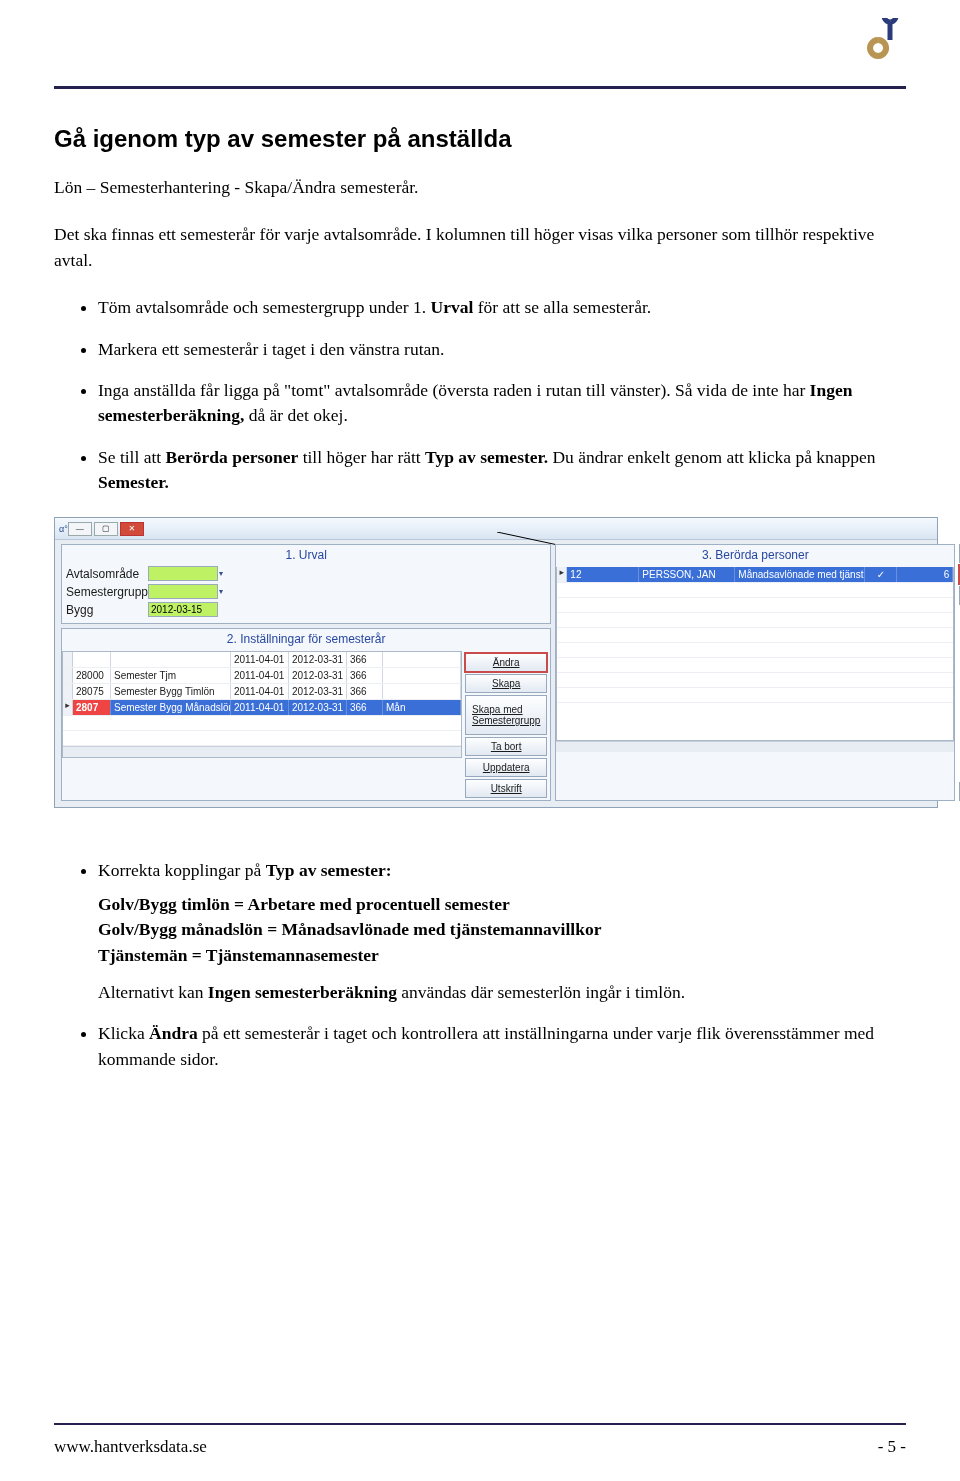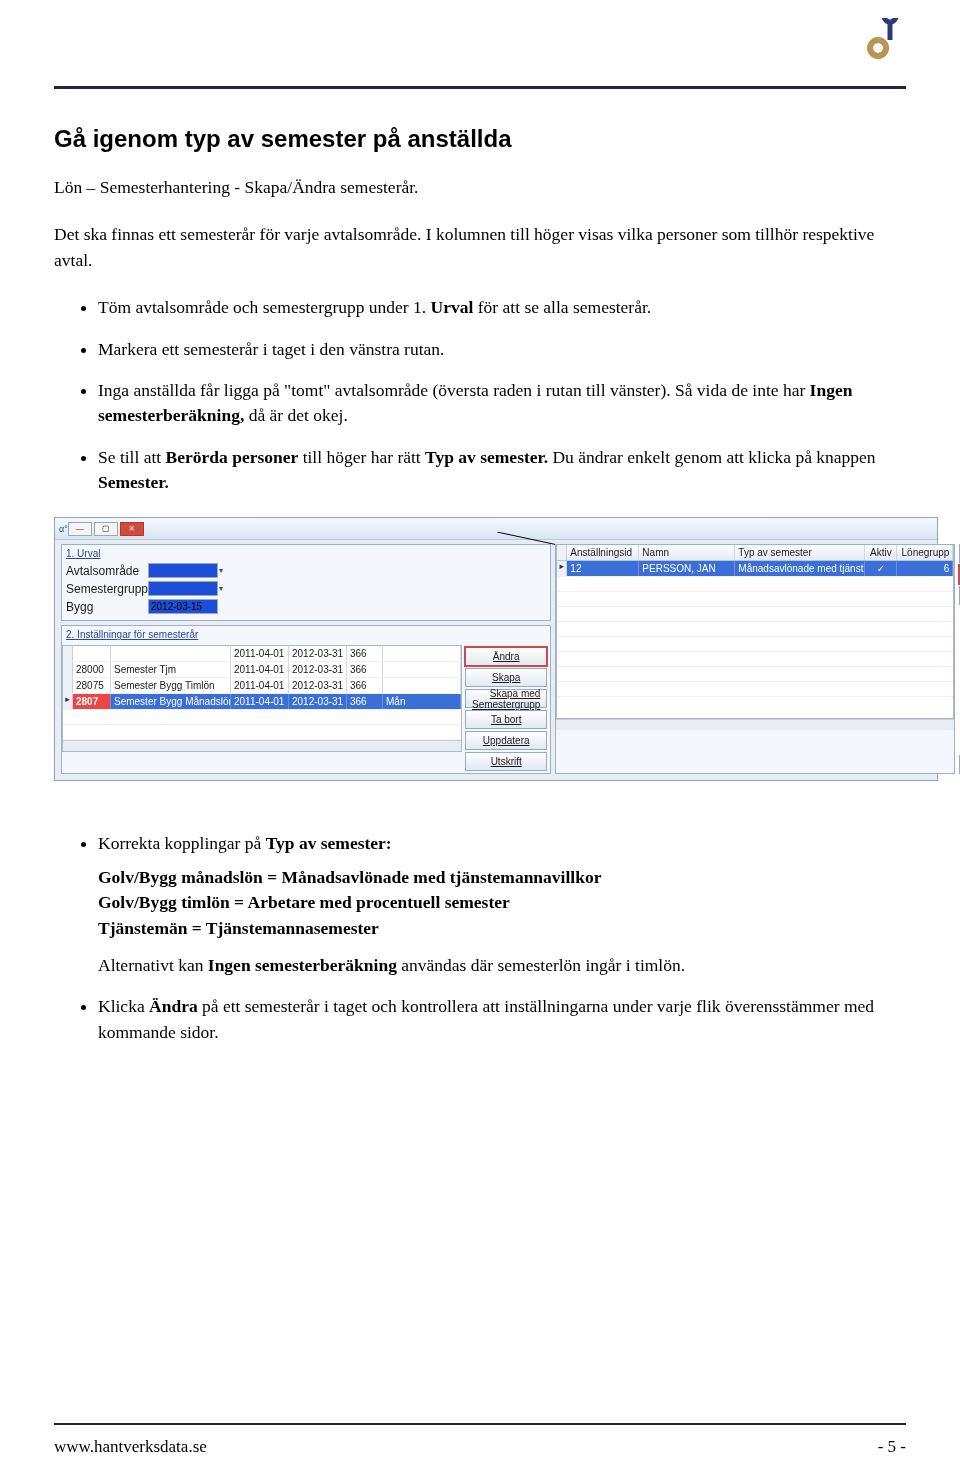--- a/index.html
+++ b/index.html
@@ -51,25 +51,25 @@
   .win-titlebar .ttl { flex: 1; padding-left: 4px; font-size: 11px; }
   .win-ctrls { display: flex; gap: 2px; }
   .wbtn { width: 24px; height: 14px; border: 1px solid #9aa; background: #f3f5f8;
           display: flex; align-items: center; justify-content: center; font-size: 8px; }
   .wbtn.close { background: #d24a3a; color: #fff; border-color: #b33; }
   .win-body { display: flex; padding: 4px 6px 6px 6px; gap: 4px; background: #e8edf4; }
   .pane-left { flex: 0 0 422px; display: flex; flex-direction: column; gap: 4px; }
   .pane-right { flex: 1; display: flex; gap: 4px; }
 
   .group { border: 1px solid #9fb0c4; background: #f4f7fb; padding: 3px 4px 4px 4px; position: relative; }
-  .group-title { color: #2747a0; font-size: 10px; text-decoration: underline; margin-bottom: 3px; }
+  .group-title { color: #2747a0; font-size: 12px; margin-bottom: 3px; text-align: center; }
 
   .frm-row { display: flex; align-items: center; height: 17px; margin-bottom: 1px; }
   .frm-row label { width: 82px; font-size: 12px; }
-  .fld { height: 15px; background: #1d4ed8; border: 1px solid #9ab; width: 80px; font-size: 10px; padding: 0 2px; }
+  .fld { height: 15px; background: #bef264; border: 1px solid #9ab; width: 80px; font-size: 10px; padding: 0 2px; }
   .fld.sm { width: 70px; }
   .chev { font-size: 8px; margin-left: 1px; color: #33518b; }
 
   .grid { border: 1px solid #aab8c9; background: #fff; font-size: 10px; }
   .grid-head, .grid-row { display: flex; }
   .grid-head { background: linear-gradient(#fbfdff,#e3ebf4); border-bottom: 1px solid #b8c5d4; }
   .gc { padding: 2px 3px; border-right: 1px solid #d0d8e2; white-space: nowrap; overflow: hidden; }
   .grid-row { border-bottom: 1px solid #eceff4; min-height: 15px; }
   .grid-row.sel { background: #3a6fd8; color: #fff; }
   .grid-row.sel .gc { border-right-color: #6a90dd; }
@@ -89,21 +89,21 @@
   .pT { width: 130px; }
   .pAk { width: 32px; text-align: center; }
   .pL { width: 56px; text-align: right; }
 
   .btncol { display: flex; flex-direction: column; gap: 2px; padding-left: 2px; }
   .abtn { height: 19px; min-width: 70px; background: linear-gradient(#fdfeff,#e2e9f2);
           border: 1px solid #98a9bd; font-size: 10px; padding: 0 6px;
           display: flex; align-items: center; justify-content: center;
           text-decoration: underline; cursor: default; }
   .abtn.hl { outline: 2px solid #c94c4c; outline-offset: -1px; }
-  .abtn.tall { height: 19px; line-height: 1.1; text-align: right; }
+  .abtn.tall { height: 40px; line-height: 1.1; text-align: left; }
 
   .right-grid-wrap { flex: 1; }
   .right-btns { width: 72px; display: flex; flex-direction: column; justify-content: space-between; }
   .right-btns-top { display: flex; flex-direction: column; gap: 2px; }
 
   .scroll-stub { height: 11px; background: #e8edf4; border-top: 1px solid #c8d0dc; }
 
   .arrow-line {
     position: absolute; top: 14px; right: 120px; width: 320px; height: 68px;
     pointer-events: none;
@@ -230,29 +230,22 @@
             <div class="abtn">Ta bort</div>
             <div class="abtn">Uppdatera</div>
             <div class="abtn">Utskrift</div>
           </div>
         </div>
       </div>
     </div>
 
     <div class="pane-right">
       <div class="right-grid-wrap group" style="padding:0;">
+        <div class="group-title" style="padding:3px 4px 2px 4px;">3. Berörda personer</div>
         <div class="grid" style="height:174px;border-top:none;">
-          <div class="grid-head">
-            <div class="marker"></div>
-            <div class="gc pA">Anställningsid</div>
-            <div class="gc pN">Namn</div>
-            <div class="gc pT">Typ av semester</div>
-            <div class="gc pAk">Aktiv</div>
-            <div class="gc pL">Lönegrupp</div>
-          </div>
           <div class="grid-row sel">
             <div class="marker">▸</div>
             <div class="gc pA">12</div>
             <div class="gc pN">PERSSON, JAN</div>
             <div class="gc pT">Månadsavlönade med tjänstem</div>
             <div class="gc pAk">✓</div>
             <div class="gc pL">6</div>
           </div>
           <div class="grid-row"></div>
             <div class="grid-row"></div>
@@ -274,22 +267,22 @@
         <div class="abtn">Avsluta</div>
       </div>
     </div>
   </div>
 </div>
 
 <ul class="bullets">
   <li>
     <span>Korrekta kopplingar på </span><span class="bold">Typ av semester:</span>
     <ul class="inner">
+      <li class="bold">Golv/Bygg timlön = Arbetare med procentuell semester</li>
       <li class="bold">Golv/Bygg månadslön = Månadsavlönade med tjänstemannavillkor</li>
-      <li class="bold">Golv/Bygg timlön = Arbetare med procentuell semester</li>
       <li class="bold">Tjänstemän = Tjänstemannasemester</li>
     </ul>
     <span>Alternativt kan </span><span class="bold">Ingen semesterberäkning</span><span> användas där semesterlön ingår i timlön.</span>
   </li>
   <li>
     <span>Klicka </span><span class="bold">Ändra</span><span> på ett semesterår i taget och kontrollera att inställningarna under varje flik överensstämmer med kommande sidor.</span>
   </li>
 </ul>
 
 <hr class="footer-rule">

